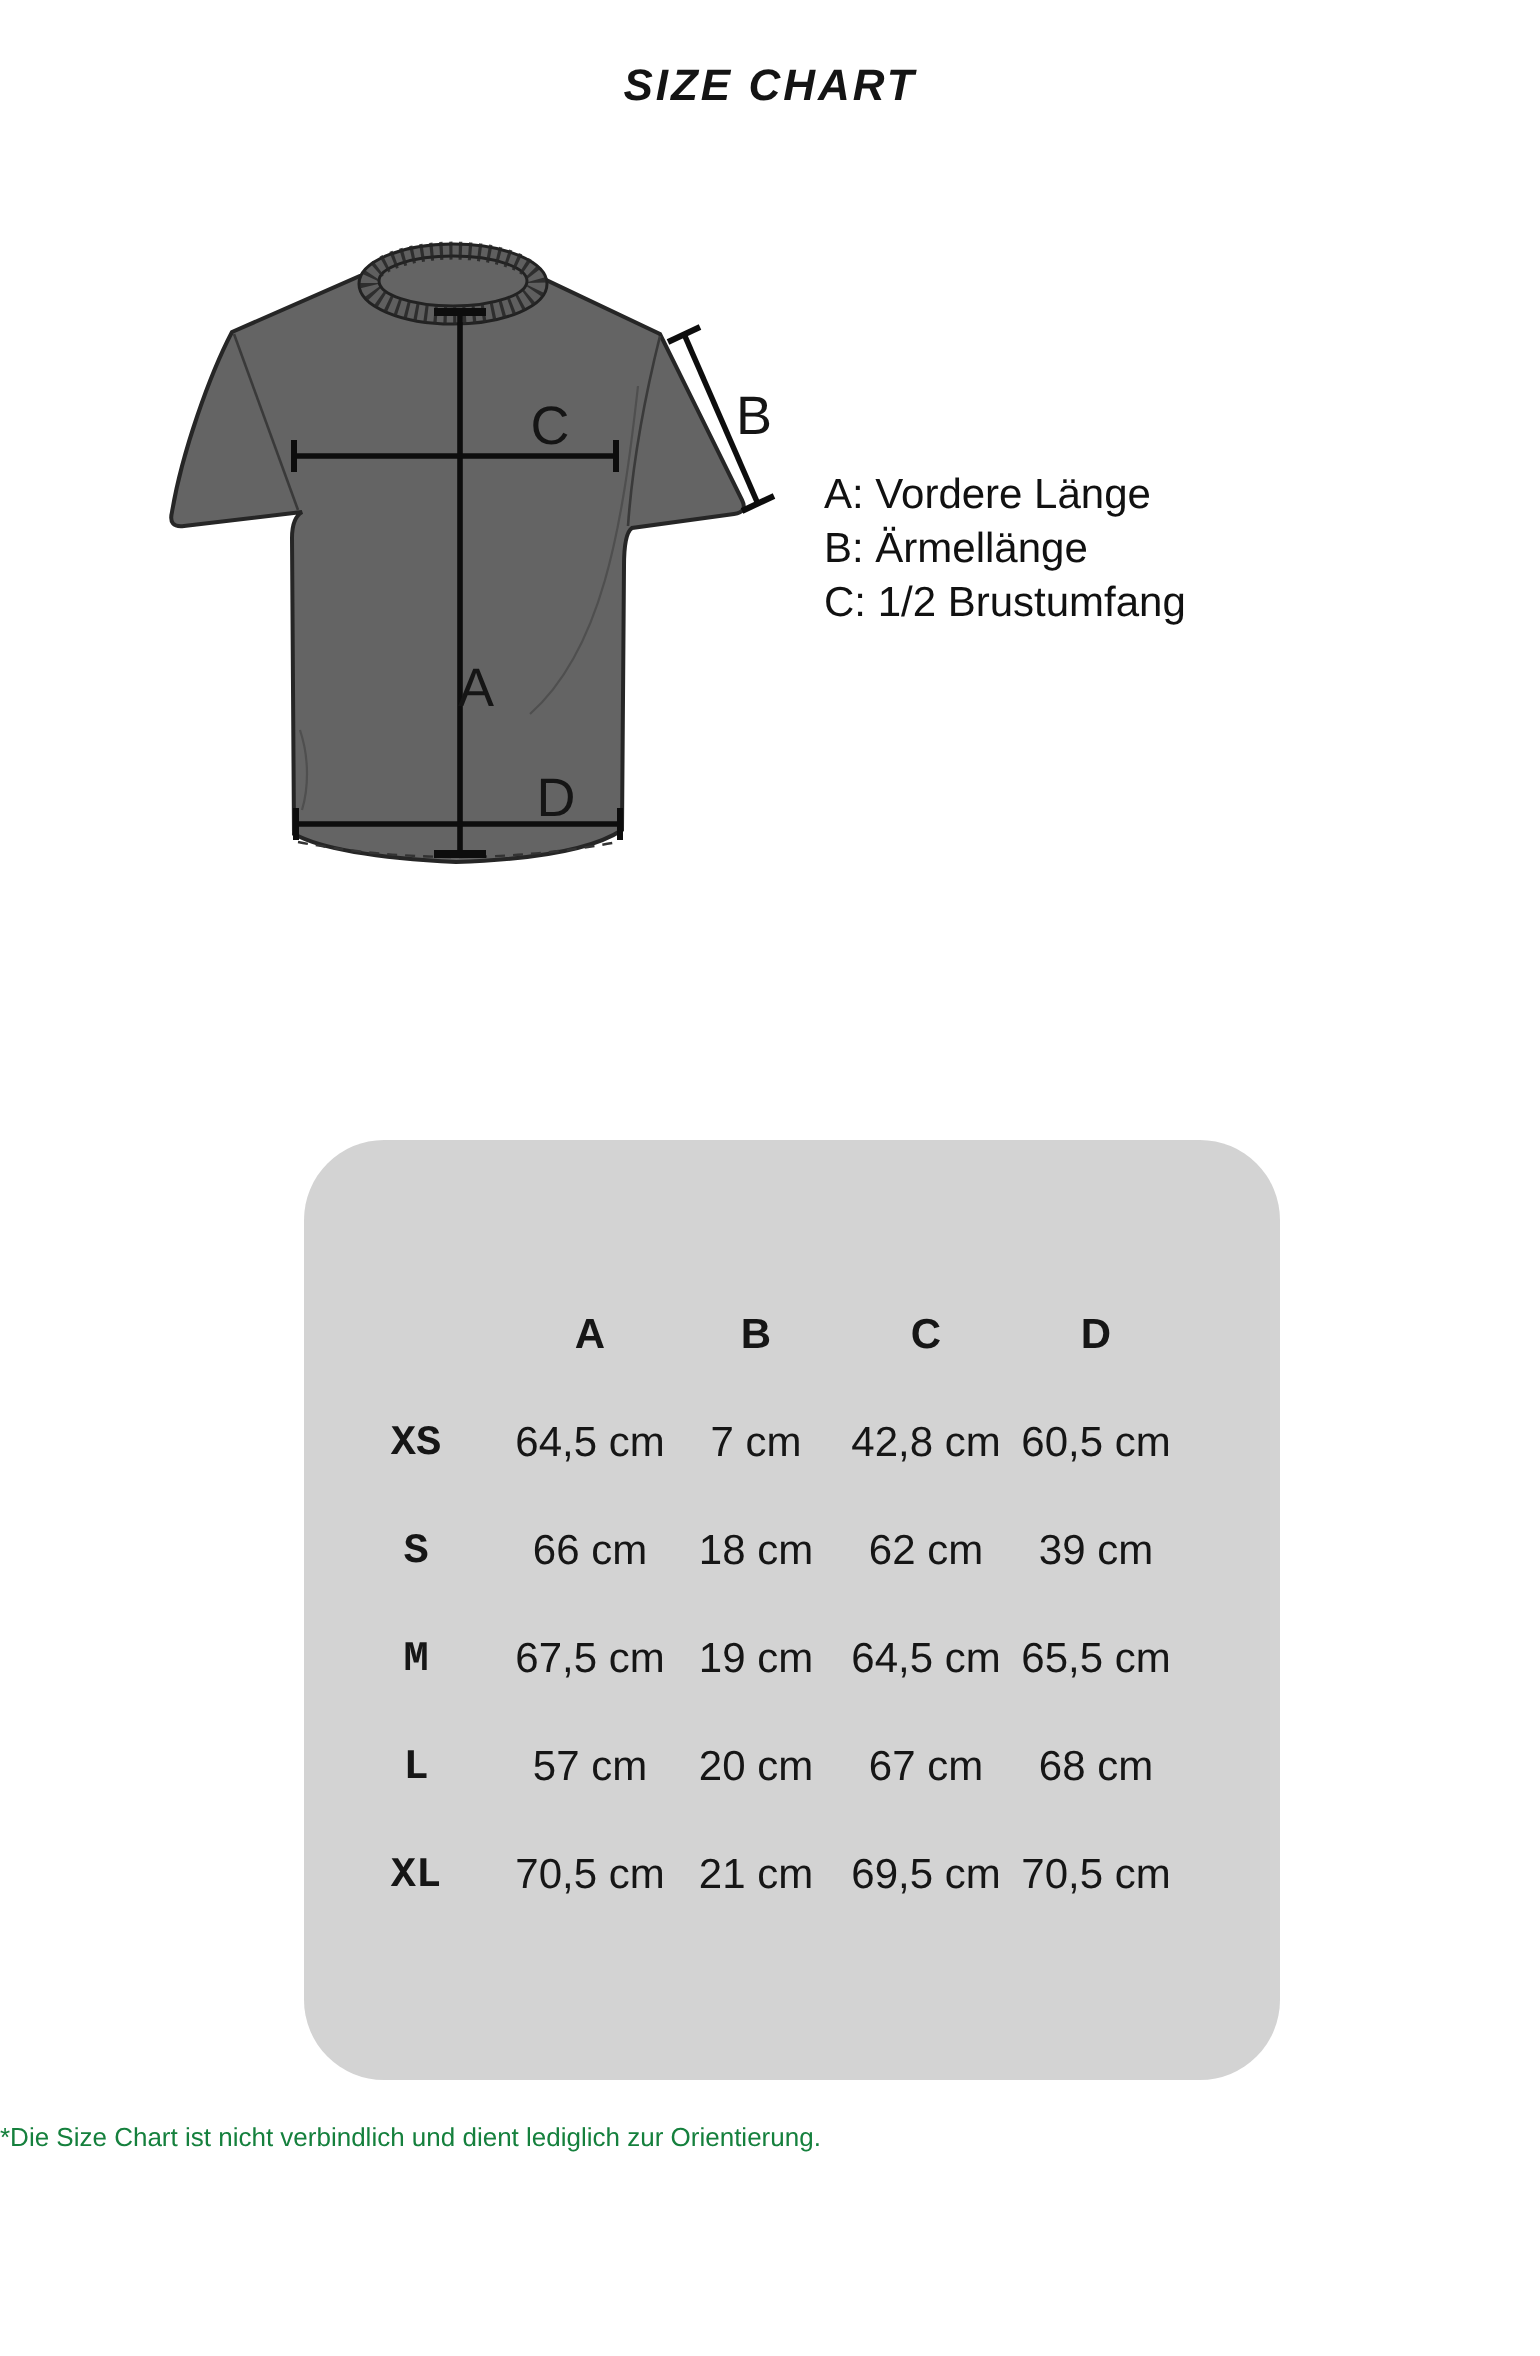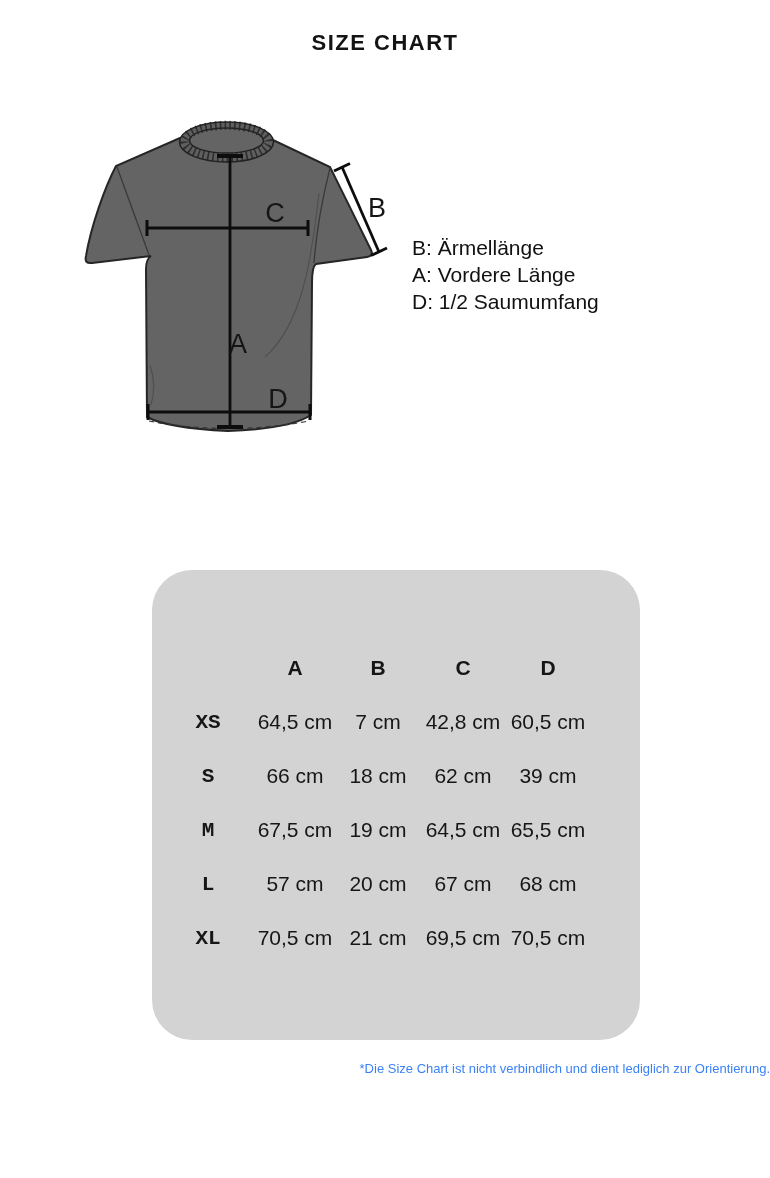--- a/index.html
+++ b/index.html
@@ -5,21 +5,21 @@
   * { margin:0; padding:0; box-sizing:border-box; }
   html,body { background:#ffffff; }
   .page {
     position:relative; width:770px; height:1178px;
     background:#ffffff; overflow:hidden;
     font-family:"Liberation Sans", sans-serif; color:#161616;
   }
   .title {
     position:absolute; top:30px; left:0; width:100%;
     text-align:center; font-size:22px; font-weight:bold;
-    letter-spacing:1.5px; color:#141414;
+    letter-spacing:1.5px; color:#141414;font-style:italic;
   }
   .diagram { position:absolute; left:55px; top:105px; width:340px; height:345px; }
   .legend { position:absolute; left:412px; top:234px; }
   .legend-item { font-size:21px; line-height:27px; color:#111; white-space:nowrap; }
   .card {
     position:absolute; left:152px; top:570px; width:488px; height:470px;
     background:#d3d3d3; border-radius:40px;
   }
   .tbl { padding-top:71px; }
   .trow { display:flex; height:54px; align-items:center; padding-left:16px; }
@@ -28,21 +28,21 @@
     font-size:21px; color:#161616; white-space:nowrap;
   }
   .c-size { width:80px; font-weight:bold;font-family:Liberation Mono, monospace; }
   .c-a { width:94px; }
   .c-b { width:72px; }
   .c-c { width:98px; }
   .c-d { width:72px; }
   .thead .cell { font-weight:bold; }
   .footnote {
     position:absolute; top:1061px; left:0; width:100%;
-    text-align:right; font-size:13px; color:#3b82f6;
+    text-align:left; font-size:13px; color:#15803d;
   }
   svg text { font-family:"Liberation Sans", sans-serif; }
 </style>
 </head>
 <body>
 
 <div class="page">
 
   <div class="title">SIZE CHART</div>
 
@@ -82,23 +82,23 @@
       <line x1="316" y1="150.5" x2="332" y2="143" stroke="#0d0d0d" stroke-width="3"></line>
 
       <text x="220" y="117" font-size="27" fill="#151515" text-anchor="middle">C</text>
       <text x="322" y="112" font-size="27" fill="#151515" text-anchor="middle">B</text>
       <text x="183" y="248" font-size="27" fill="#151515" text-anchor="middle">A</text>
       <text x="223" y="303" font-size="27" fill="#151515" text-anchor="middle">D</text>
     </svg>
   </div>
 
   <div class="legend">
+    <div class="legend-item">A: Vordere Länge</div>
     <div class="legend-item">B: Ärmellänge</div>
-    <div class="legend-item">A: Vordere Länge</div>
-    <div class="legend-item">D: 1/2 Saumumfang</div>
+    <div class="legend-item">C: 1/2 Brustumfang</div>
   </div>
 
   <div class="card">
     <div class="tbl">
       <div class="trow thead">
         <div class="cell c-size"></div>
         <div class="cell c-a">A</div>
         <div class="cell c-b">B</div>
         <div class="cell c-c">C</div>
         <div class="cell c-d">D</div>

